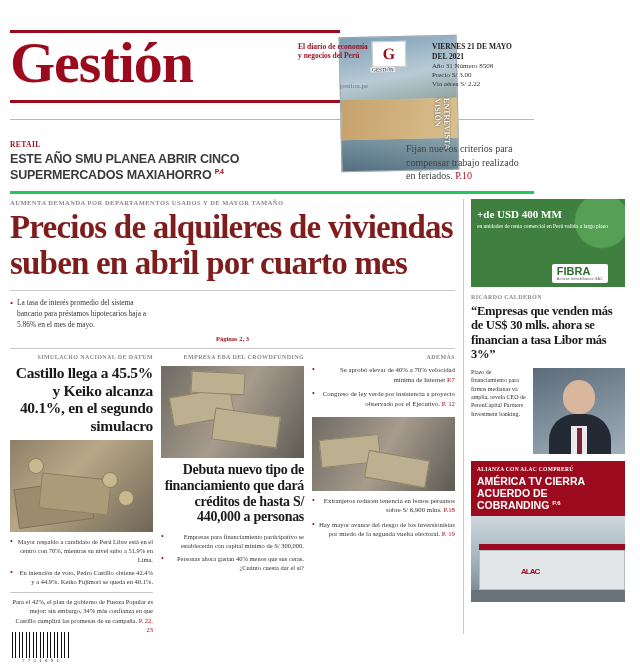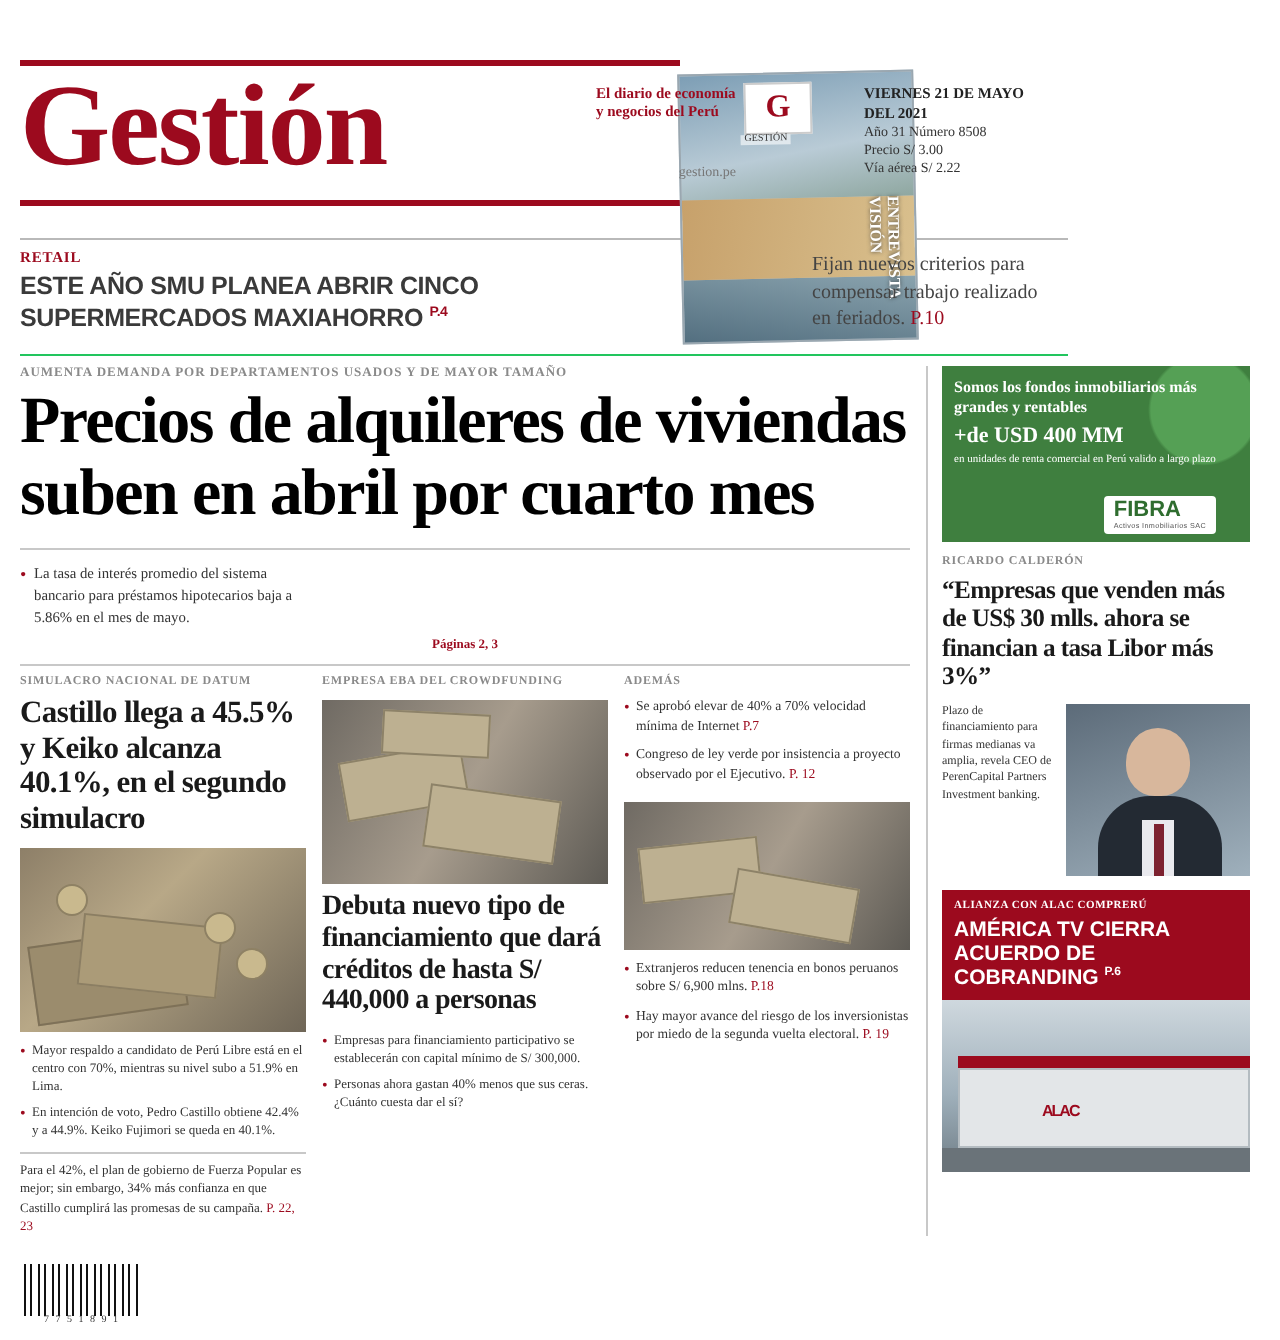--- a/index.html
+++ b/index.html
@@ -56,21 +56,21 @@
     position:absolute; left: 0; top: 72px; width: 118px; height: 16px;
     background: rgba(255,255,255,0.55); font-size: 5px; color:#123; padding-left:3px;
   }
   .mag .mag-vert {
     position:absolute; right: 6px; top: 62px;
     writing-mode: vertical-rl; font-size: 8px; font-weight: bold; color: #fff;
     text-shadow: 0 0 2px #333;
   }
 
   
-  .retail { position: relative; margin-top: 4px; height: 54px; border-bottom: 1px solid #22c55e; }
+  .retail { position: relative; margin-top: 20px; height: 54px; border-bottom: 3px solid #22c55e; }
   .retail .kicker { color:#9c0a1e; font-weight:bold; font-size:7.5px; letter-spacing:.4px; }
   .retail .head {
     margin-top:3px; width: 300px;
     font-family:"Liberation Sans", sans-serif; font-weight:bold;
     font-size: 12.5px; line-height: 1.25; color:#3a3a3a; letter-spacing:-.2px;
   }
   .retail .head .pg { color:#9c0a1e; font-size:7px; vertical-align: super; }
   .retail .right-note {
     position:absolute; right: 10px; top: 2px; width: 118px;
     font-size: 10px; line-height:1.35; color:#444;
@@ -78,33 +78,33 @@
   .retail .right-note .pg { color:#9c0a1e; }
 
   
   .grid { display: flex; gap: 8px; margin-top: 5px; }
   .col-main { width: 450px; }
   .col-side { width: 162px; border-left: 1px solid #c8c8c8; padding-left: 7px; }
 
   .eyebrow { font-size: 6.5px; font-weight:bold; color:#8a8a8a; letter-spacing:.5px; text-transform:uppercase; }
   h1.lead {
     font-family:"Liberation Serif", serif; font-weight:bold;
-    font-size: 33px; line-height: 1.08; color:#000000; margin-top: 4px;
+    font-size: 33px; line-height: 1.08; color:#7f1d1d; margin-top: 4px;
     letter-spacing:-.8px;
   }
   .lead-rule { border-top: 1px solid #c8c8c8; margin-top: 9px; }
 
   .bullets { display:flex; gap: 9px; margin-top: 7px; }
   .bullets .b { width: 143px; font-size: 7.4px; line-height: 1.45; color:#333; position:relative; padding-left: 7px; }
   .bullets .b:before { content:"•"; position:absolute; left:0; top:-1px; color:#9c0a1e; font-size:9px; }
   .paginas { text-align:center; font-size:6.5px; font-weight:bold; color:#9c0a1e; margin-top:5px; }
 
   
   .lower { display:flex; gap:8px; margin-top:6px; border-top:1px solid #c8c8c8; padding-top:5px; }
-  .low-col { width: 143px; }
+  .low-col { width: 143px; text-align: right; }
   .low-col .label { font-size:6px; font-weight:bold; color:#8a8a8a; letter-spacing:.4px; text-transform:uppercase; }
   .low-col h2 {
     font-family:"Liberation Serif", serif; font-weight:bold; font-size: 15.5px;
     line-height:1.12; color:#1a1a1a; margin-top:4px; letter-spacing:-.3px;
   }
   .photo-coins {
     margin-top:6px; height: 92px; width:100%;
     background: linear-gradient(135deg,#8d7f68 0%, #b8a887 40%, #6f6657 100%);
     position:relative; overflow:hidden;
   }
@@ -298,21 +298,20 @@
             <span class="pg">P. 19</span>
           </div>
         </div>
 
       </div>
     </div>
 
     <div class="col-side">
 
       <div class="ad-fibra">
-        <div class="t1">Somos los fondos inmobiliarios más grandes y rentables</div>
         <div class="t2">+de USD 400 MM</div>
         <div class="t3">en unidades de renta comercial en Perú valido a largo plazo</div>
         <div class="brand">
           <span>FIBRA</span>
           <small>Activos Inmobiliarios SAC</small>
         </div>
       </div>
 
       <div class="side-kicker">RICARDO CALDERÓN</div>
       <div class="side-quote">“Empresas que venden más de US$ 30 mlls. ahora se financian a tasa Libor más 3%”</div>

